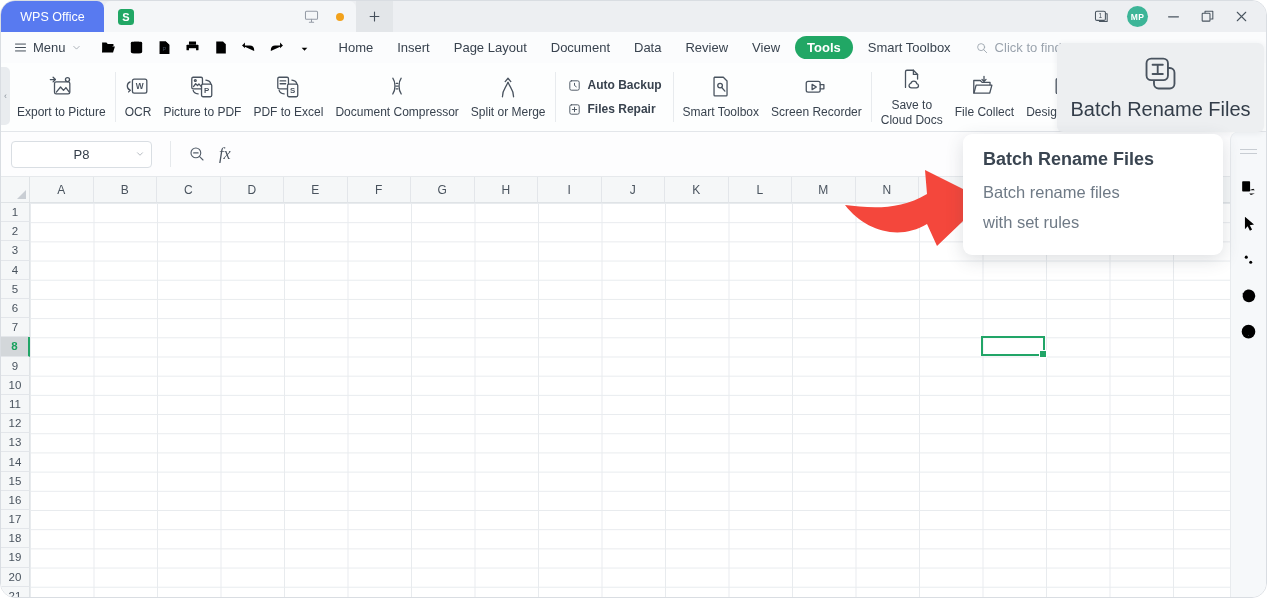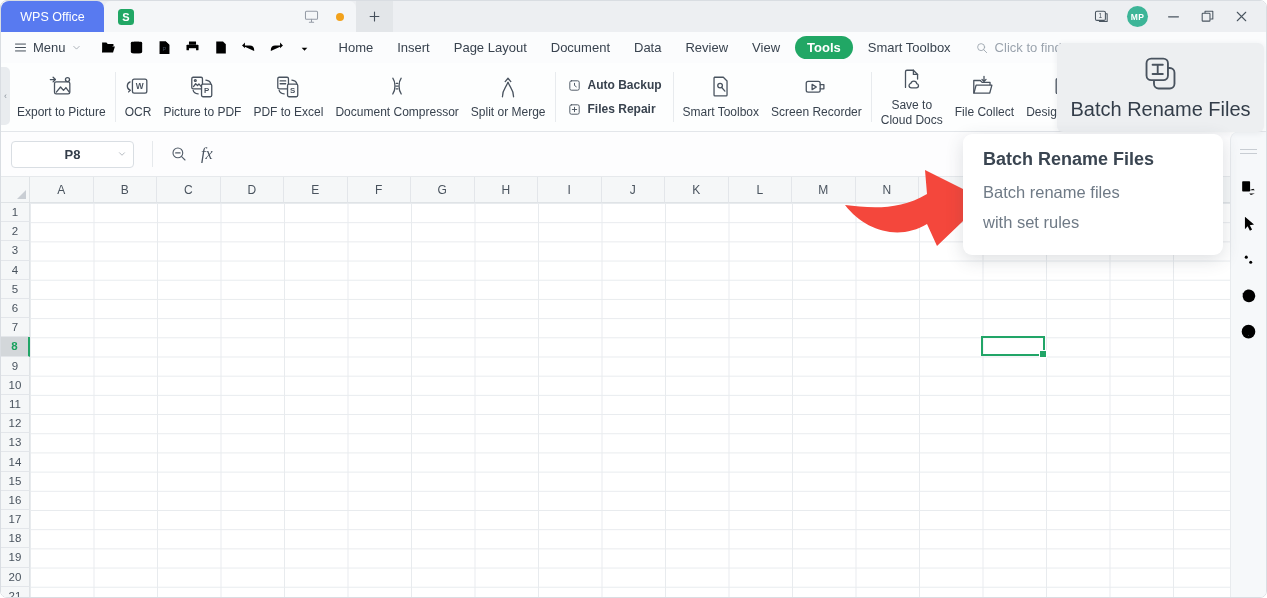--- a/index.html
+++ b/index.html
@@ -1,20 +1,20 @@
 <!DOCTYPE html>
 <html><head>
 <meta charset="utf-8">
 <style>
   html,body{margin:0;padding:0;background:#fff;}
   *{box-sizing:border-box;}
   .window{
     position:relative;width:1267px;height:598px;overflow:hidden;
     font-family:"Liberation Sans",sans-serif;
-    border:1px solid #d9dde2;border-radius:7px;background:#fff;
+    border:1px solid #d9dde2;border-radius:15px;background:#fff;
     -webkit-font-smoothing:antialiased;
   }
   svg{display:block;}
   .icon svg{stroke:currentColor;fill:none;stroke-width:1.5;stroke-linecap:round;stroke-linejoin:round;}
 
   
   .titlebar{position:absolute;top:0;left:0;right:0;height:31px;background:#edeff2;display:flex;align-items:stretch;}
   .wps-tab{width:103px;background:#587af0;color:#fff;font-size:12.5px;display:flex;align-items:center;justify-content:center;border-radius:8px 7px 0 0;}
   .doc-tab{width:252px;background:#f4f6f8;border-radius:7px 7px 0 0;display:flex;align-items:center;gap:7px;padding:0 12px 0 14px;}
   .doc-badge{width:16px;height:16px;background:#21a765;color:#fff;border-radius:3.5px;font-size:11px;font-weight:bold;display:flex;align-items:center;justify-content:center;flex:none;}
@@ -59,21 +59,21 @@
   .batch-label{font-size:20px;color:#333d49;}
 
   
   .tooltip{position:absolute;left:962px;top:133px;width:260px;min-height:119px;background:#fff;border-radius:9px;box-shadow:0 5px 18px rgba(50,60,75,.16);padding:15px 20px 18px;z-index:50;}
   .tt-title{font-size:18px;font-weight:bold;color:#3a4551;margin-bottom:8px;}
   .tt-desc{font-size:16.5px;color:#6f7a86;line-height:1.8;}
   .red-arrow{position:absolute;left:806px;top:160px;z-index:40;}
 
   
   .formulabar{position:absolute;top:131px;left:0;right:36px;height:45px;background:#fdfdfe;border-bottom:1px solid #e6e9ec;display:flex;align-items:center;}
-  .namebox{margin-left:10px;width:123px;height:27px;border:1px solid #d9dee3;border-radius:4px;background:#fff;position:relative;display:flex;align-items:center;justify-content:center;font-size:13px;color:#333d49;font-weight:bold;}
+  .namebox{margin-left:10px;width:141px;height:27px;border:1px solid #d9dee3;border-radius:4px;background:#fff;position:relative;display:flex;align-items:center;justify-content:center;font-size:13px;color:#333d49;}
   .namebox .caret{position:absolute;right:6px;color:#8a929c;display:flex;}
   .namebox .caret svg{width:10px;height:10px;}
   .fb-sep{width:1px;height:26px;background:#e6e9ec;margin-left:18px;}
   .fb-zoom{margin-left:17px;color:#545e6a;display:flex;}
   .fb-zoom svg{width:18px;height:18px;}
   .fx{margin-left:13px;font-family:"Liberation Serif",serif;font-style:italic;font-size:16px;color:#49535f;}
   .fb-input{flex:1;margin-left:14px;height:100%;font-size:13px;color:#333d49;display:flex;align-items:center;}
 
   
   .sheet{position:absolute;top:176px;left:0;right:36px;bottom:0;background:#fff;overflow:hidden;}

